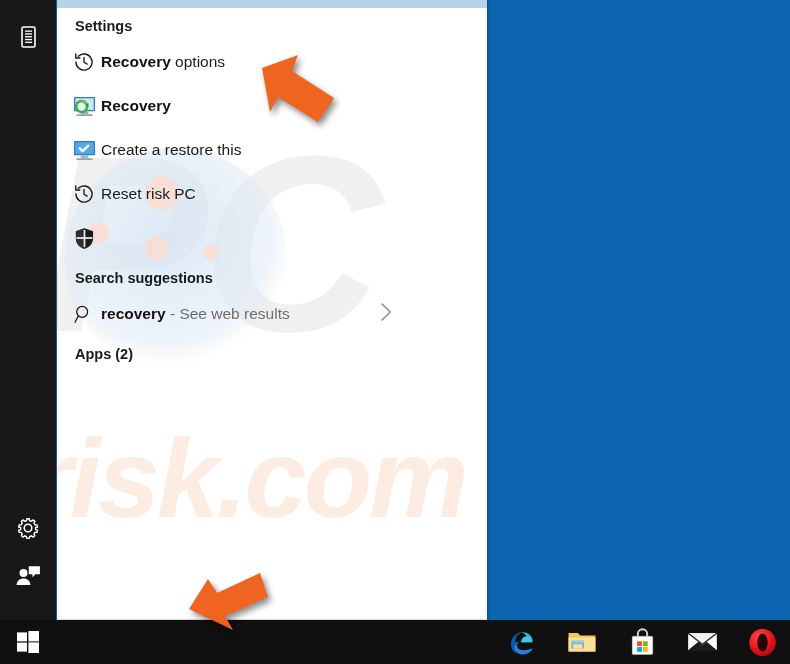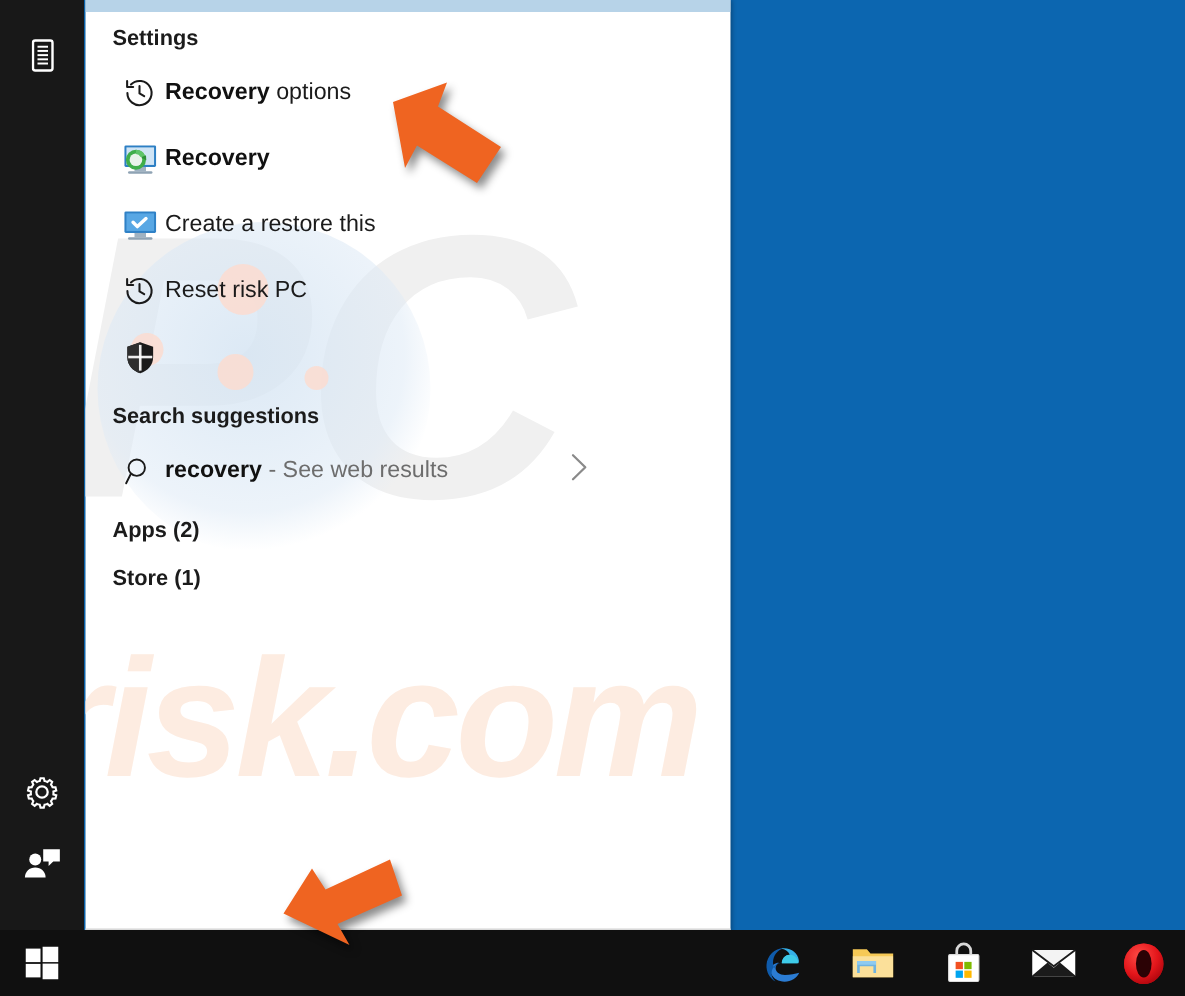--- a/index.html
+++ b/index.html
@@ -162,21 +162,21 @@
     font-size: 14.5px;
     font-weight: 700;
     color: #1b1b1b;
     position: relative;
     z-index: 3;
   }
   .result-row {
     display: flex;
     align-items: center;
     height: 44px;
-    padding-left: 19px;
+    padding-left: 10px;
     position: relative;
     z-index: 3;
   }
   .result-icon {
     width: 34px;
     min-width: 34px;
     height: 30px;
     display: flex;
     align-items: center;
     justify-content: center;
@@ -367,21 +367,20 @@
         <span class="result-label"><span class="bold">recovery</span><span class="muted"> - See web results</span></span>
         <span class="chevron">
           <svg width="13" height="20" viewBox="0 0 13 20" fill="none">
             <path d="M2 2l8.2 8L2 18" stroke="#8a8a8a" stroke-width="1.5" fill="none" stroke-linecap="round" stroke-linejoin="round"></path>
           </svg>
         </span>
       </div>
 
       <div class="group-header">Apps (2)</div>
 
-      <div class="group-header">Store (1)</div>
 
     </div>
 
     <div class="search-box">
       <span class="sb-icon">
         <svg width="19" height="19" viewBox="0 0 22 22" fill="none">
           <circle cx="9" cy="8.6" r="6" stroke="#1f1f1f" stroke-width="1.4" fill="none"></circle>
           <path d="M4.6 13.2L1.2 20" stroke="#1f1f1f" stroke-width="1.4" stroke-linecap="round"></path>
         </svg>
       </span>

